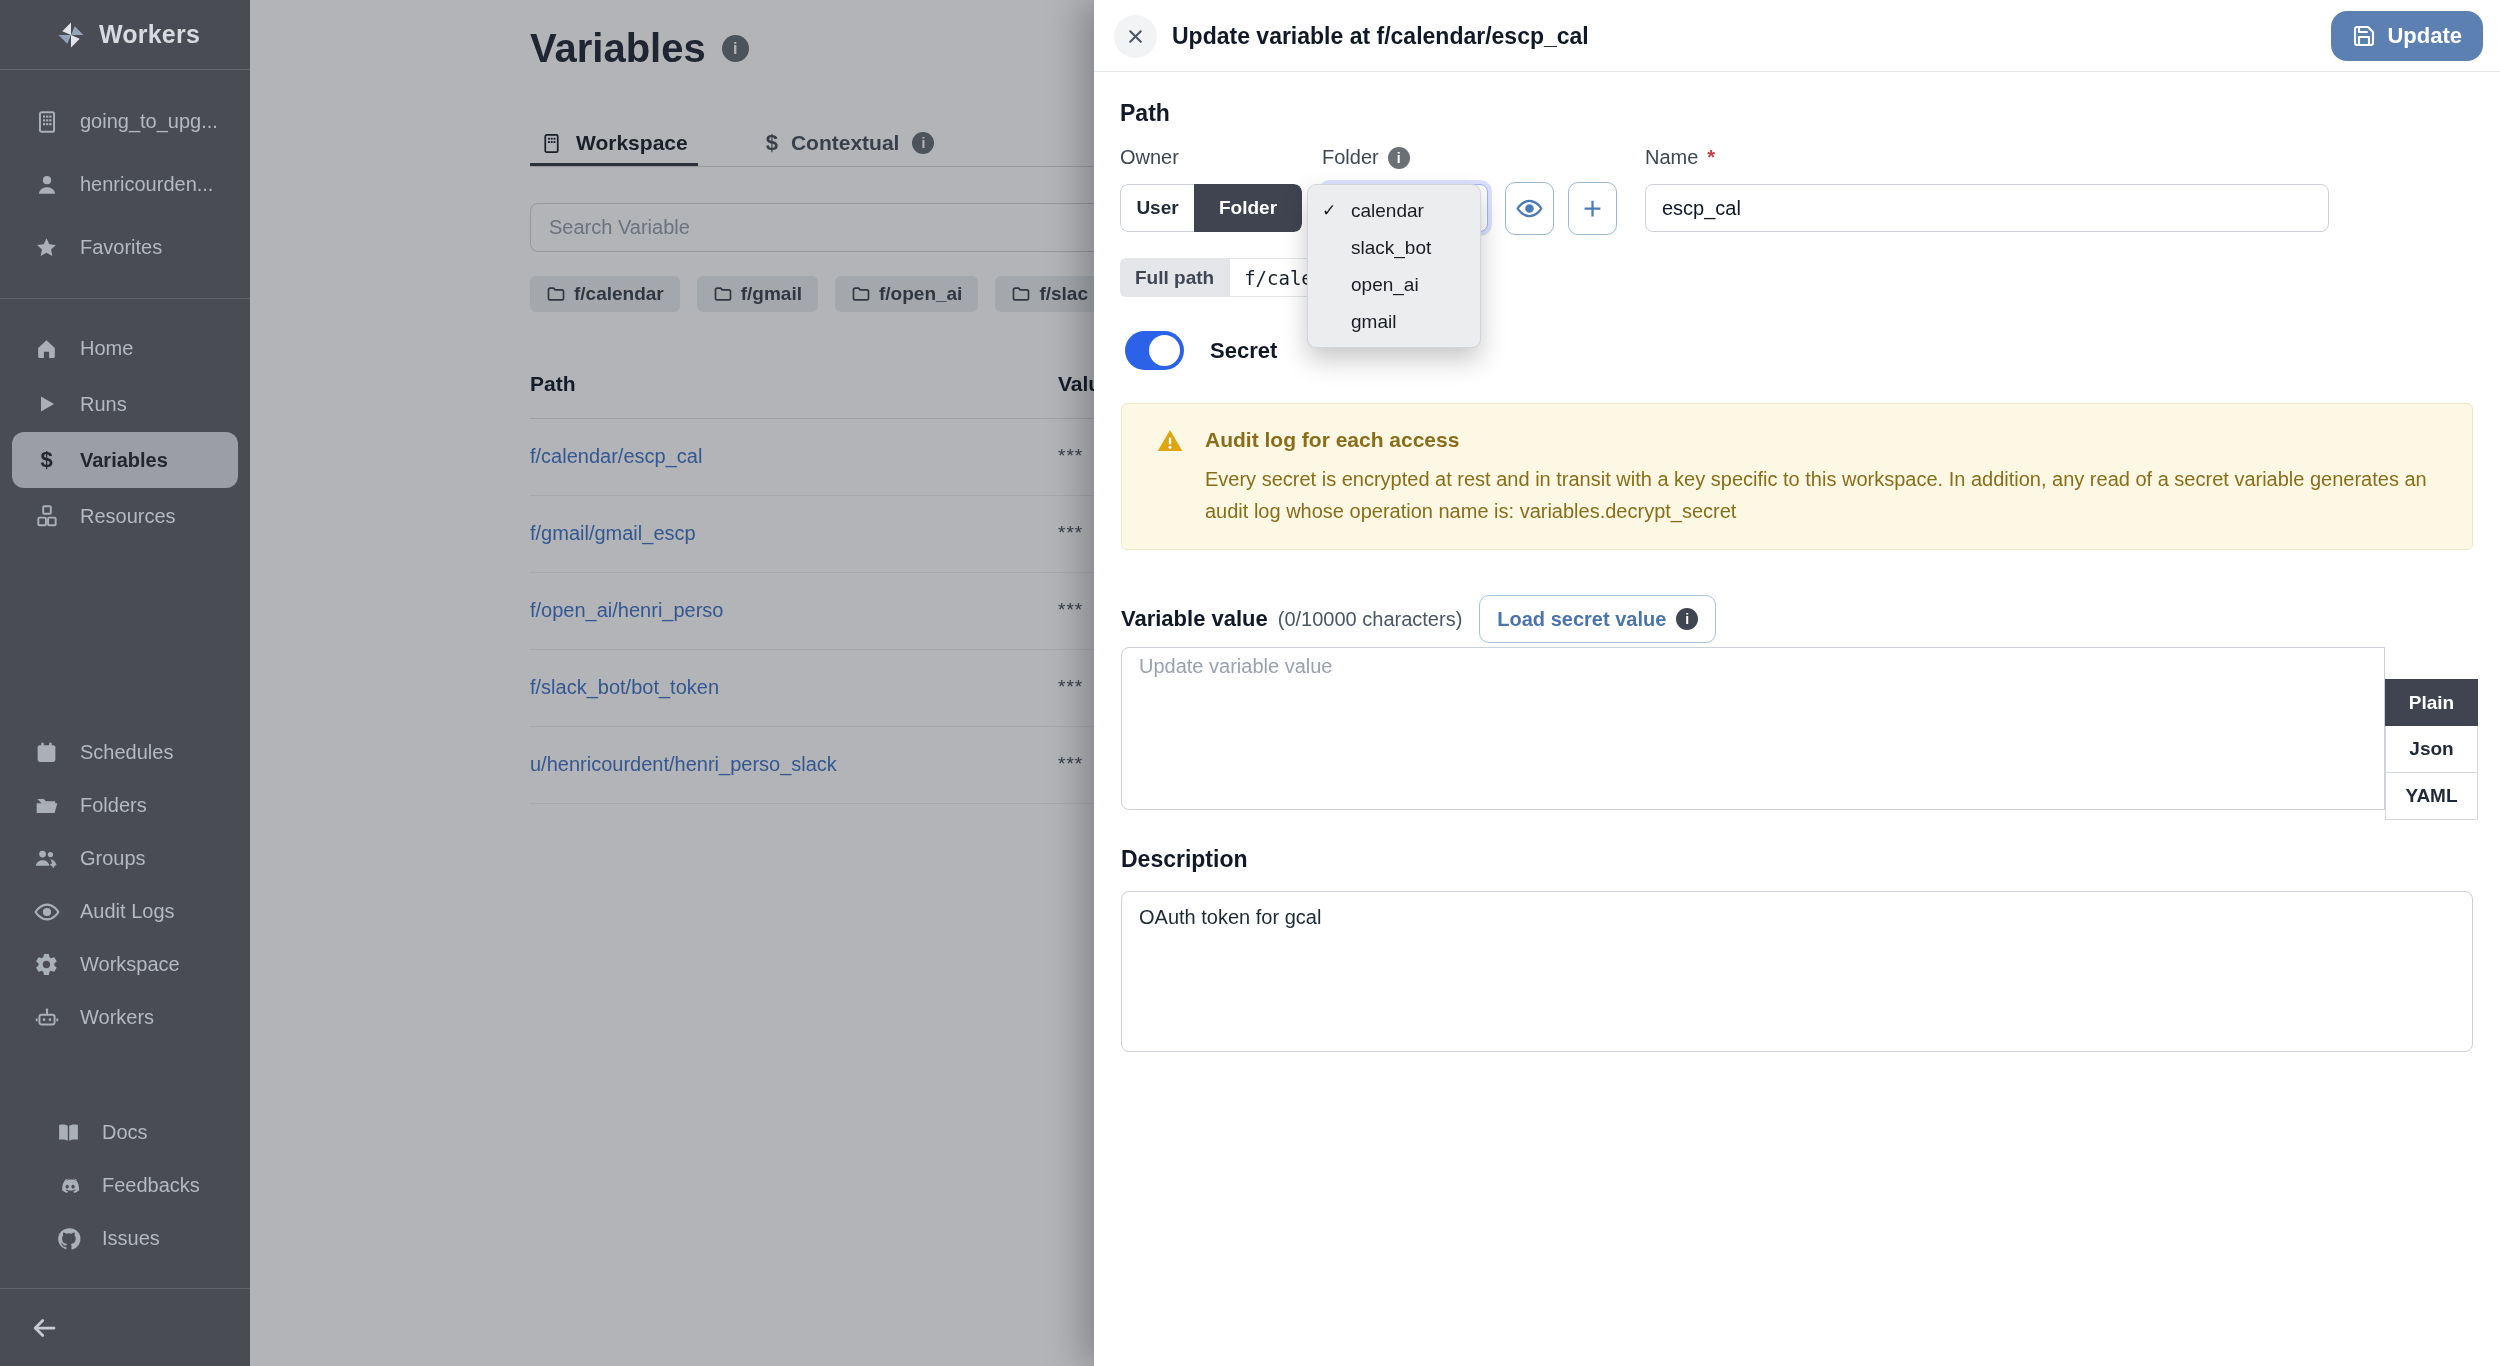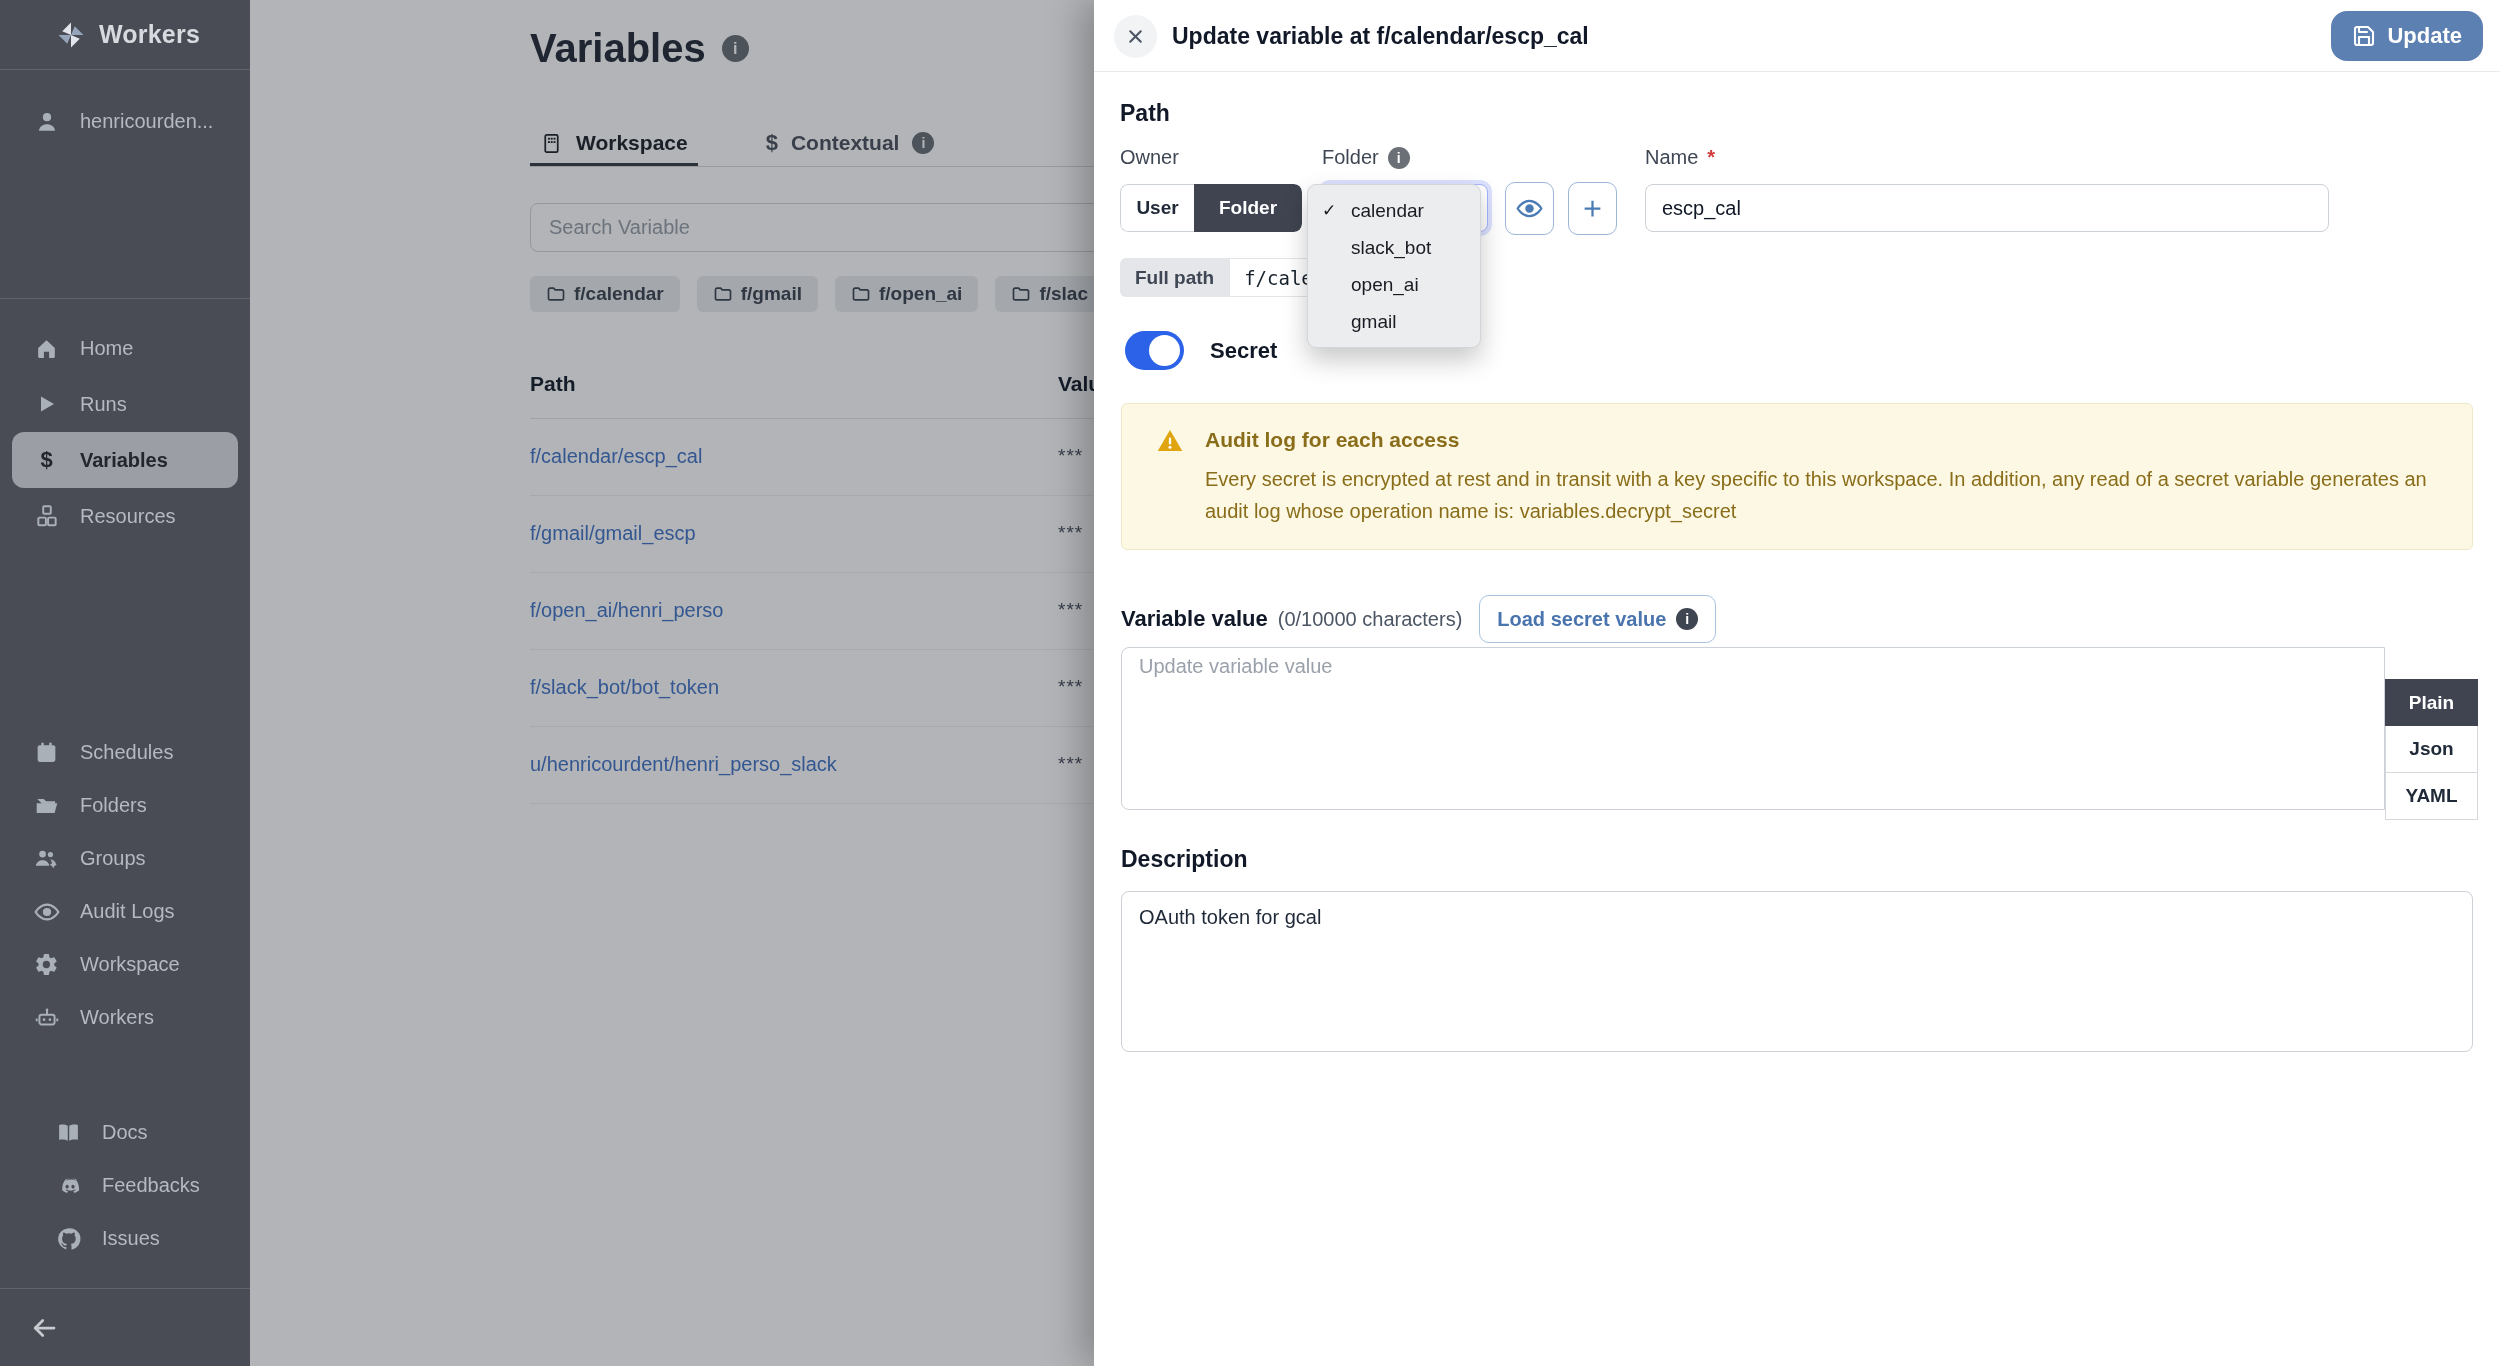--- a/index.html
+++ b/index.html
@@ -116,26 +116,53 @@
             <path d="M12 12 12 22 19 15Z" fill="#e2e6ec"></path>
             <path d="M12 12 2 12 9 19Z" fill="#96a4ba"></path>
           </svg>
       </span>
       <span class="brand-name">Workers</span>
     </div>
 
     <div class="sgroup g1">
       <div class="side-item">
         <span class="sicon">
+          <svg width="26" height="26" viewBox="0 0 24 24" fill="none" stroke="currentColor" stroke-width="1.8">
+              <rect x="5.5" y="3" width="13" height="18" rx="1.5"></rect>
+              <g fill="currentColor" stroke="none">
+                <rect x="8.3" y="6" width="2" height="2"></rect>
+                <rect x="11.2" y="6" width="2" height="2"></rect>
+                <rect x="14.1" y="6" width="2" height="2"></rect>
+                <rect x="8.3" y="9.5" width="2" height="2"></rect>
+                <rect x="11.2" y="9.5" width="2" height="2"></rect>
+                <rect x="14.1" y="9.5" width="2" height="2"></rect>
+                <rect x="8.3" y="13" width="2" height="2"></rect>
+                <rect x="11.2" y="13" width="2" height="2"></rect>
+                <rect x="14.1" y="13" width="2" height="2"></rect>
+              </g>
+            </svg>
+        </span>
+        <span>going_to_upg...</span>
+      </div>
+      <div class="side-item">
+        <span class="sicon">
           <svg width="26" height="26" viewBox="0 0 24 24" fill="currentColor">
               <circle cx="12" cy="7.5" r="3.8"></circle>
               <path d="M4.5 20c.6-4 3.7-6 7.5-6s6.9 2 7.5 6z"></path>
             </svg>
         </span>
         <span>henricourden...</span>
+      </div>
+      <div class="side-item">
+        <span class="sicon">
+          <svg width="25" height="25" viewBox="0 0 24 24" fill="currentColor">
+              <path d="m12 3 2.7 5.8 6.3.8-4.6 4.3 1.2 6.2L12 17l-5.6 3.1 1.2-6.2L3 9.6l6.3-.8z"></path>
+            </svg>
+        </span>
+        <span>Favorites</span>
       </div>
     </div>
 
     <div class="sdivider d1"></div>
 
     <div class="sgroup g2">
       <div class="side-item">
         <span class="sicon">
           <svg width="25" height="25" viewBox="0 0 24 24" fill="currentColor">
               <path d="M4 11.5 12 4l8 7.5V20a1 1 0 0 1-1 1h-4.5v-6h-5v6H5a1 1 0 0 1-1-1z"></path>

